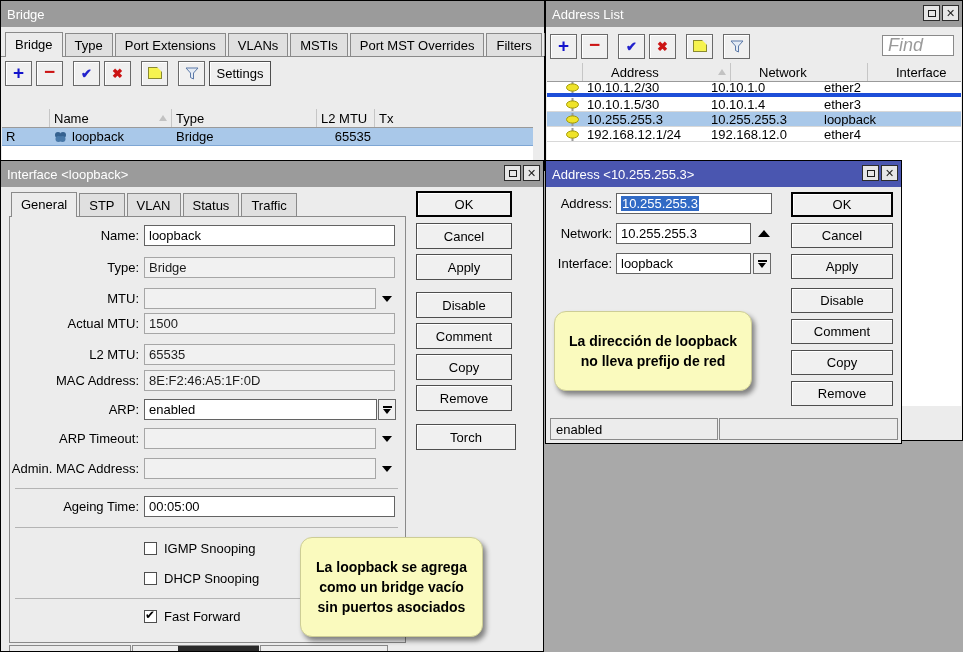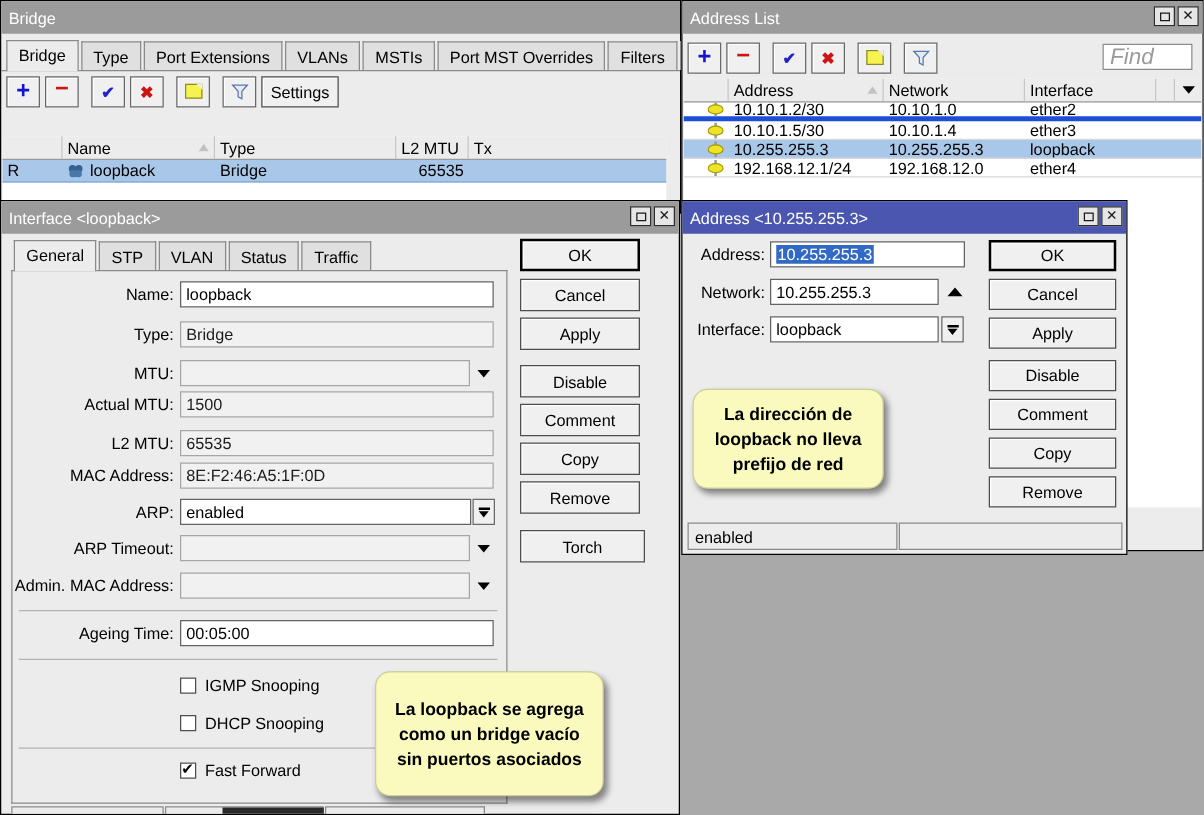--- a/index.html
+++ b/index.html
@@ -204,21 +204,21 @@
         <span class="note-glyph"></span>
       </div>
     <div class="tbtn" style="margin-left:6px;">
       <svg width="14" height="13" viewBox="0 0 14 13">
           <path d="M1 1 H13 L8.5 6 V12 L5.5 10.5 V6 Z" fill="#e4ebf4" stroke="#5b79a8"></path>
         </svg>
     </div>
   </div>
   <input class="findbox" style="right: 8px; top: 34px;" placeholder="Find">
   <div style="position:absolute; left:1px; top:62px; width:414px; height:343px; background:#fff;">
-    <div style="display:grid; grid-template-columns:36px 124px 113px 105px 15px 1fr; height:19px; background:#ececec; border-bottom:1px solid #9a9a9a;">
+    <div style="display:grid; grid-template-columns:36px 124px 113px 105px 15px 1fr; height:19px; background:#ececec; border-bottom:1px solid #9a9a9a;gap:24px;">
       <div class="hcell"></div>
       <div class="hcell">
           <span>Address</span>
           <span style="flex:1"></span>
           <span class="sorttri"></span>
         </div>
       <div class="hcell">Network</div>
       <div class="hcell">Interface</div>
       <div class="hcell"></div>
       <div class="hcell" style="border-right:none; justify-content:center;">
@@ -479,15 +479,15 @@
 
   <div class="statusCell" style="left:4px; top:257px; width:168px;">
     <span>enabled</span>
   </div>
   <div class="statusCell" style="left:173px; top:257px; width:179px;"></div>
 </section>
 
 <div class="note" style="left:300px; top:537px; width:183px; min-height:100px;">
   <span>La loopback se agrega como un bridge vacío sin puertos asociados</span>
 </div>
-<div class="note" style="left:554px; top:311px; width:153px; min-height:80px;">
+<div class="note" style="left:554px; top:311px; width:198px; min-height:80px;">
   <span>La dirección de loopback no lleva prefijo de red</span>
 </div>
 
 </body></html>

